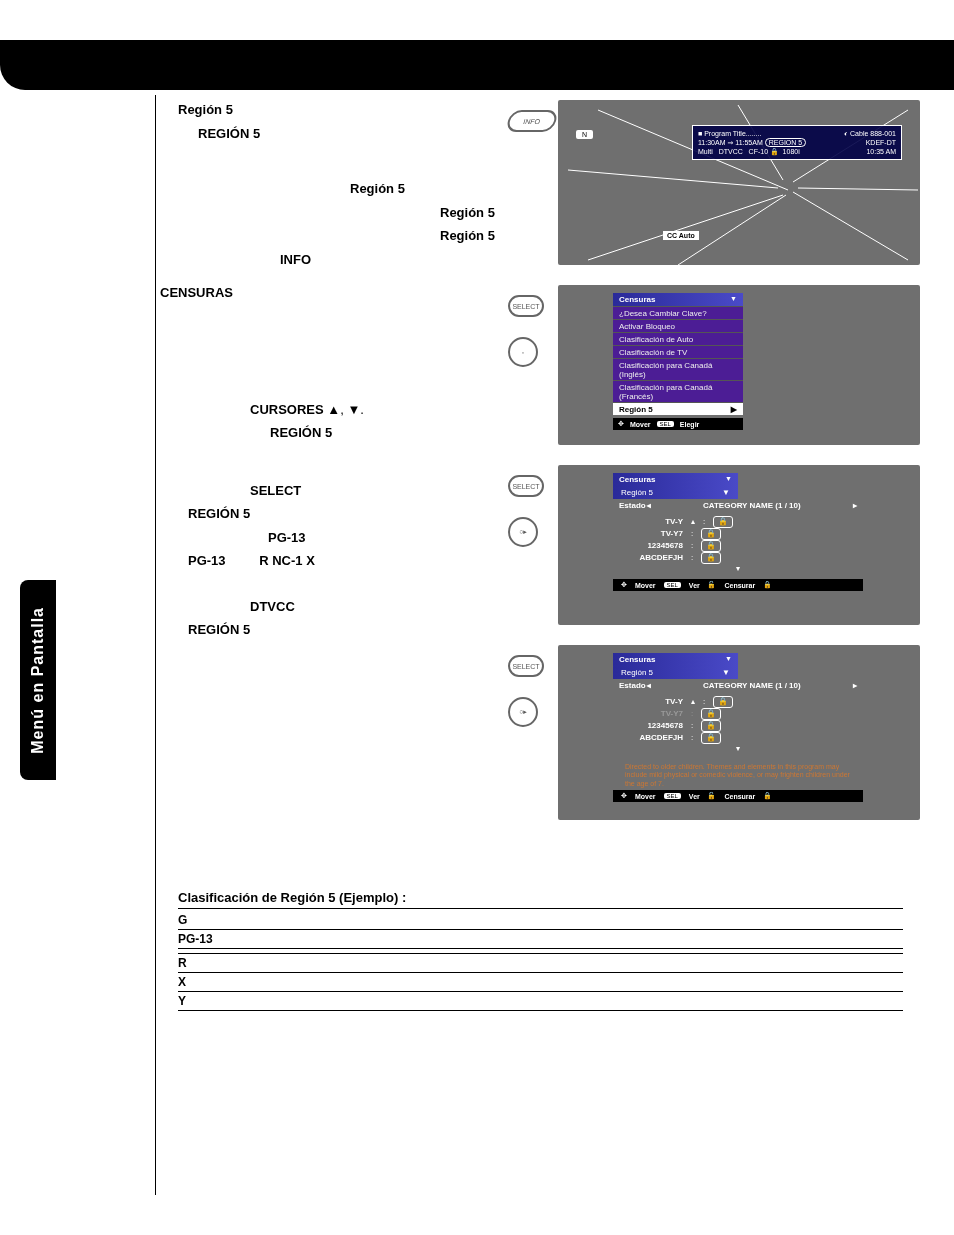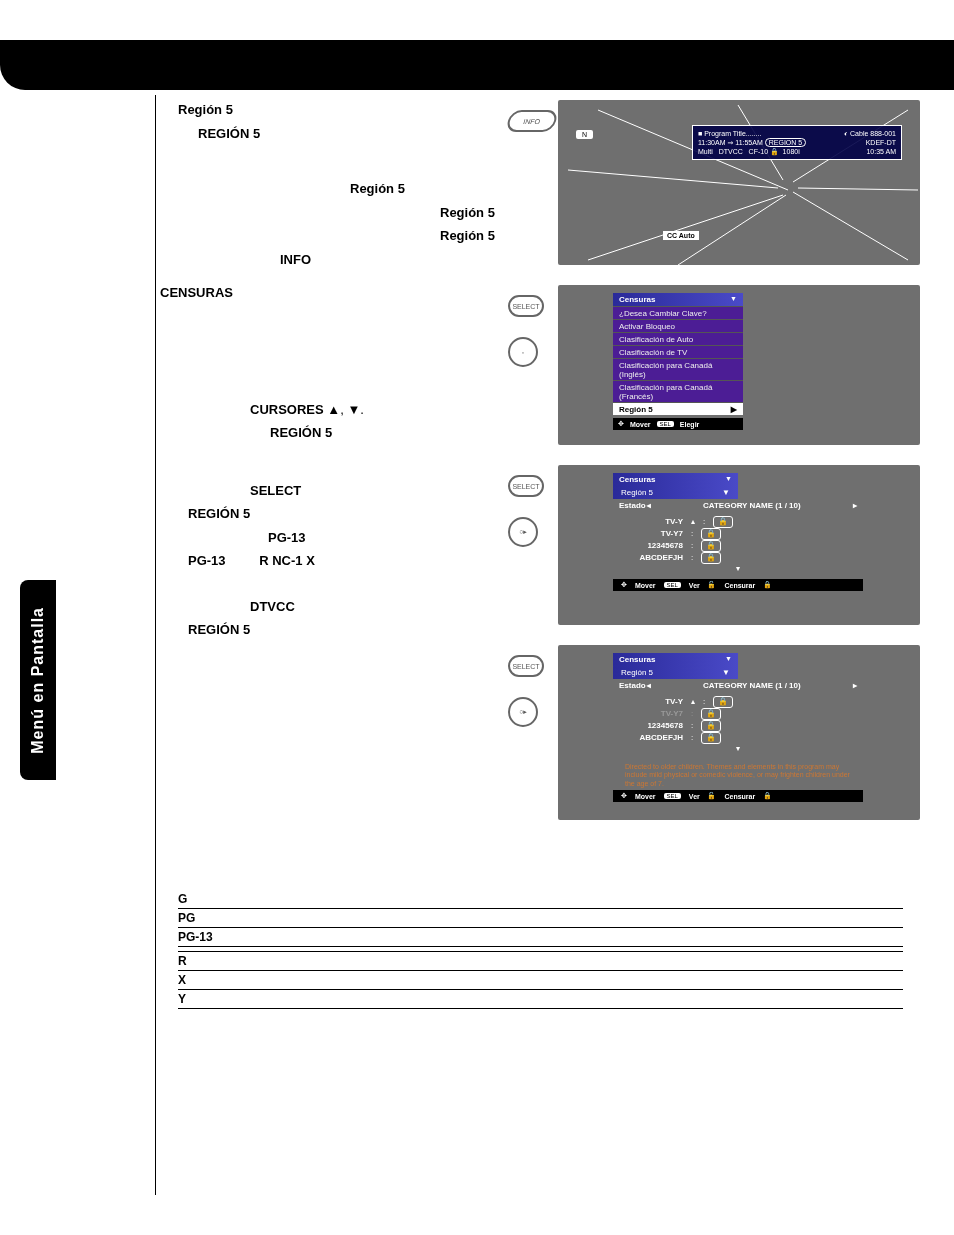--- a/index.html
+++ b/index.html
@@ -500,28 +500,25 @@
           <span>🔓</span>
             <span class="b">Censurar</span>
             <span>🔒</span>
         </div>
       </div>
     </div>
 
   </div>
 
   <div class="ratings-section">
+    <div class="ratings-heading">Clasificación de Región 5 (Ejemplo) :</div>
     <table class="ratings-table">
       <tbody>
           <tr>
             <td class="code">G</td>
-            <td></td>
-          </tr>
-      <tr>
-            <td class="code">PG</td>
             <td></td>
           </tr>
       <tr>
             <td class="code">PG-13</td>
             <td></td>
           </tr>
       <tr>
             <td class="code"></td>
             <td></td>
           </tr>

